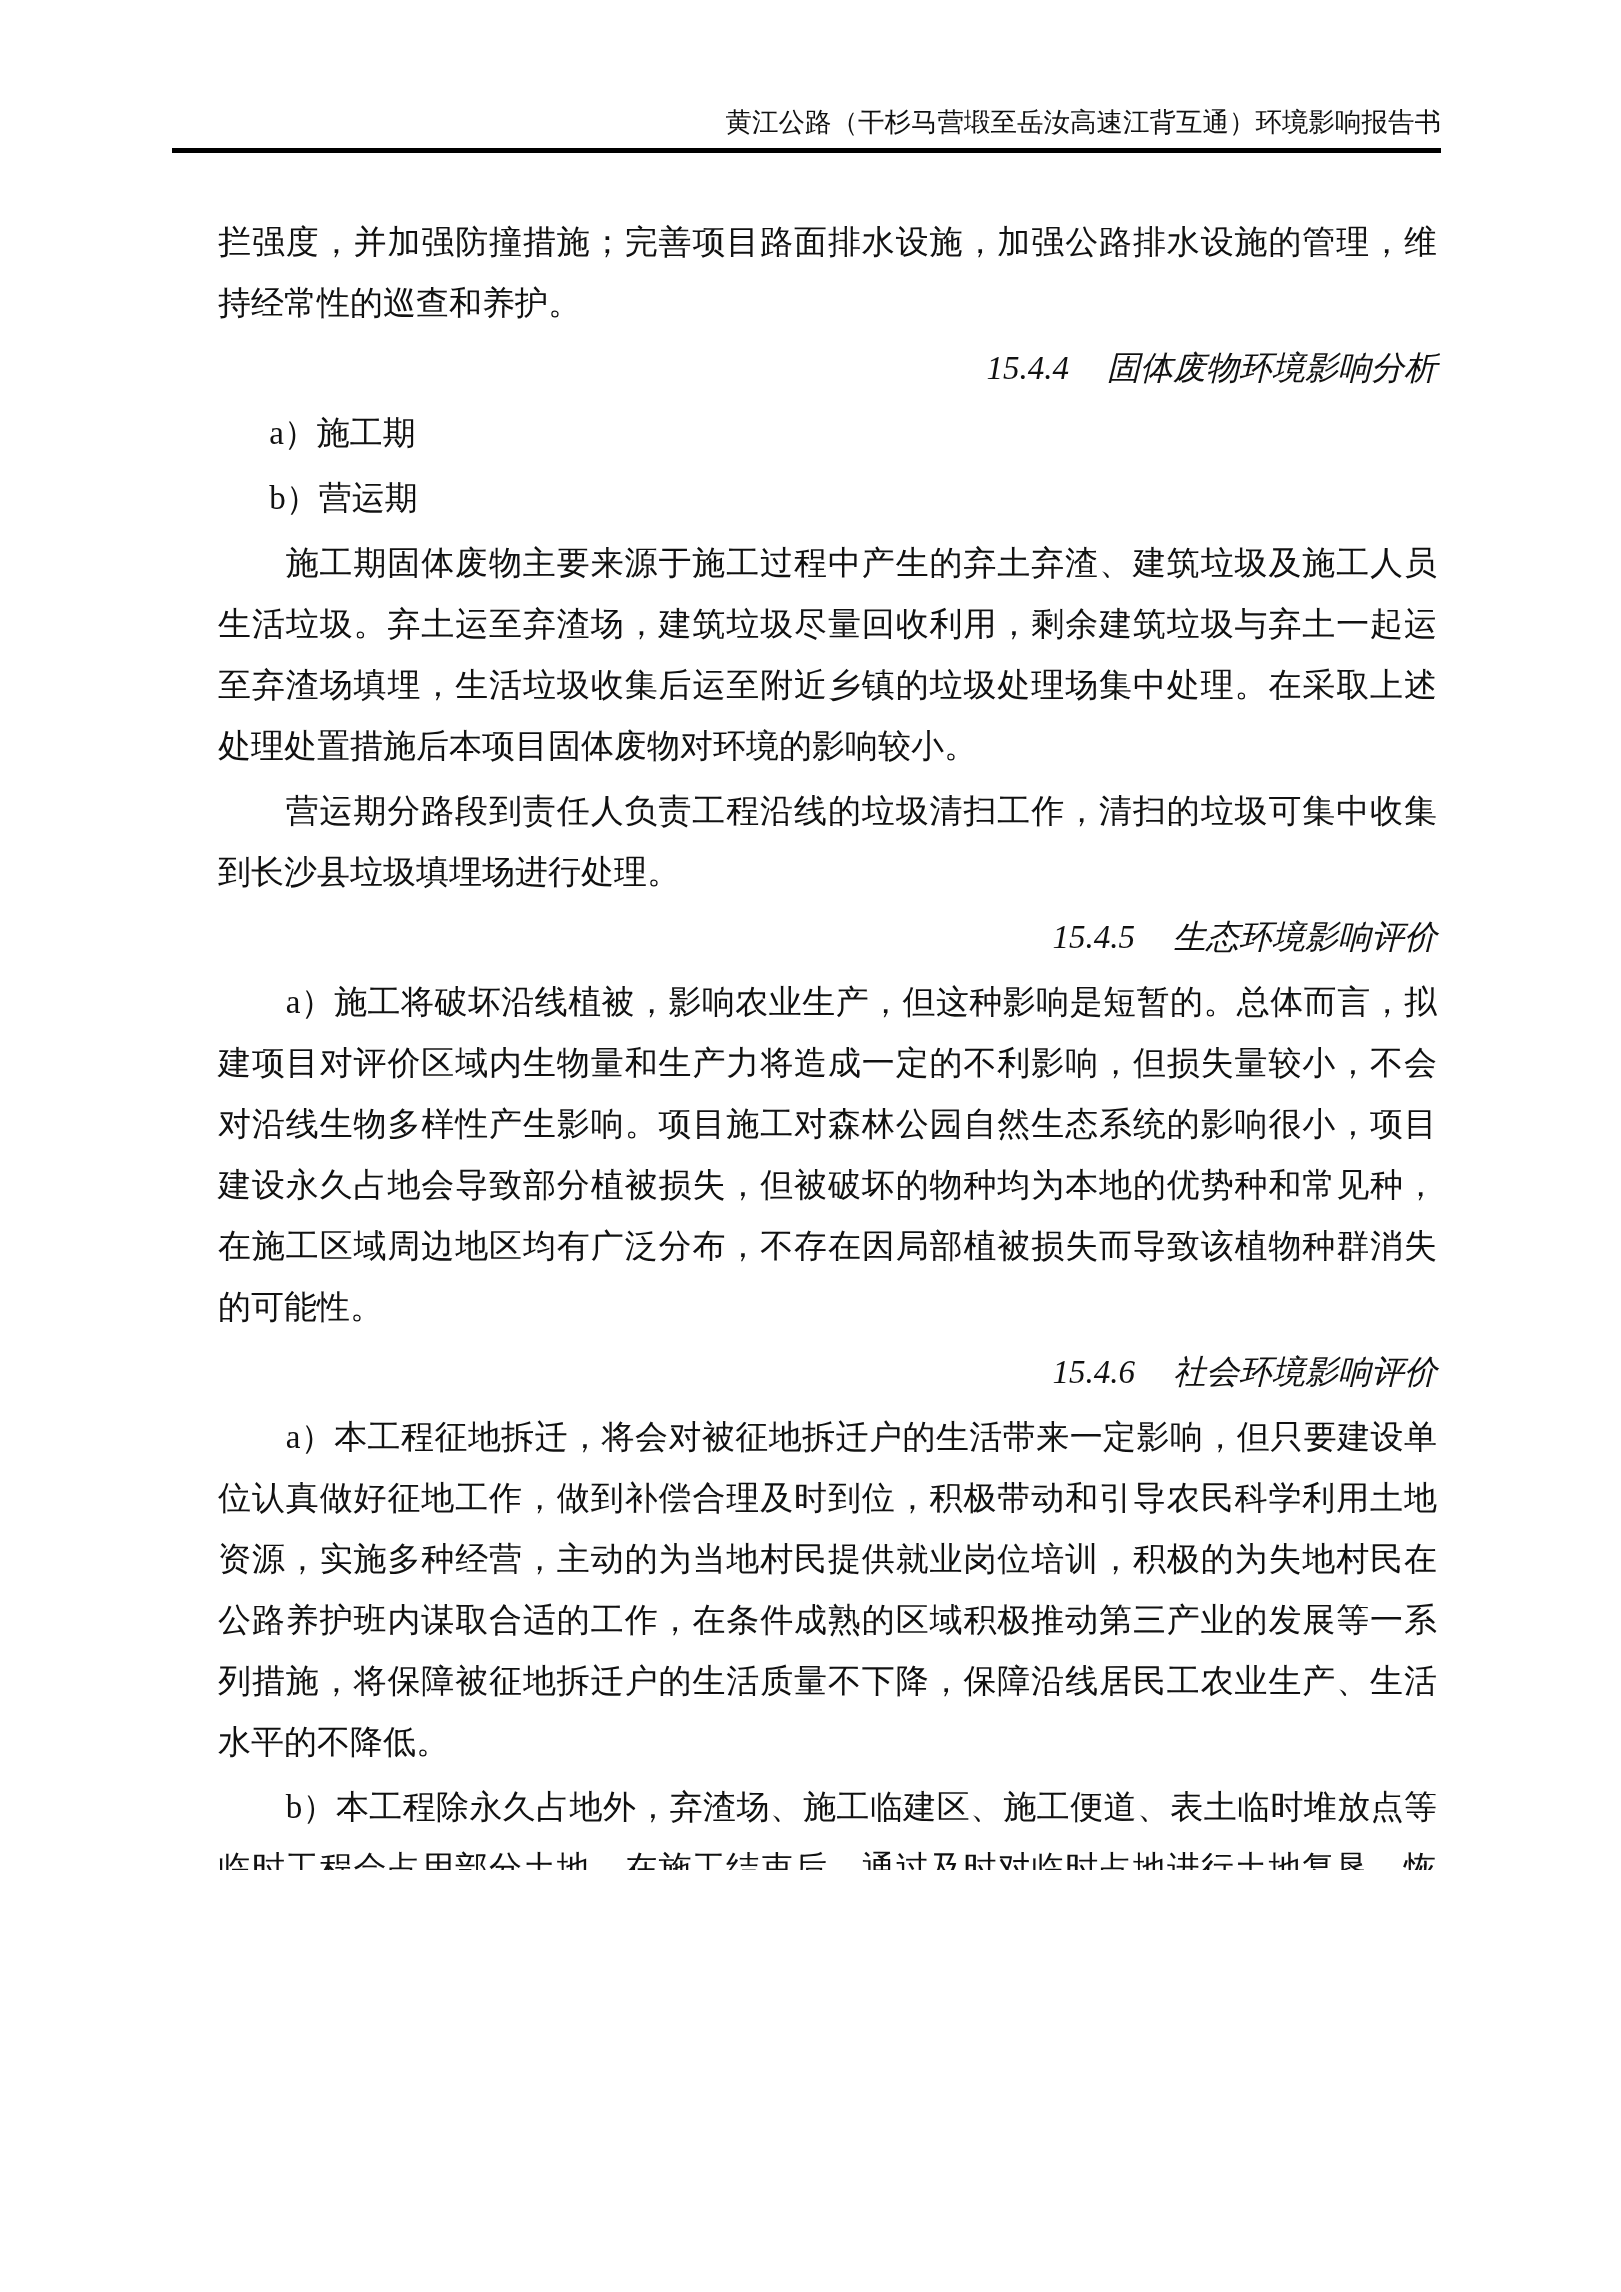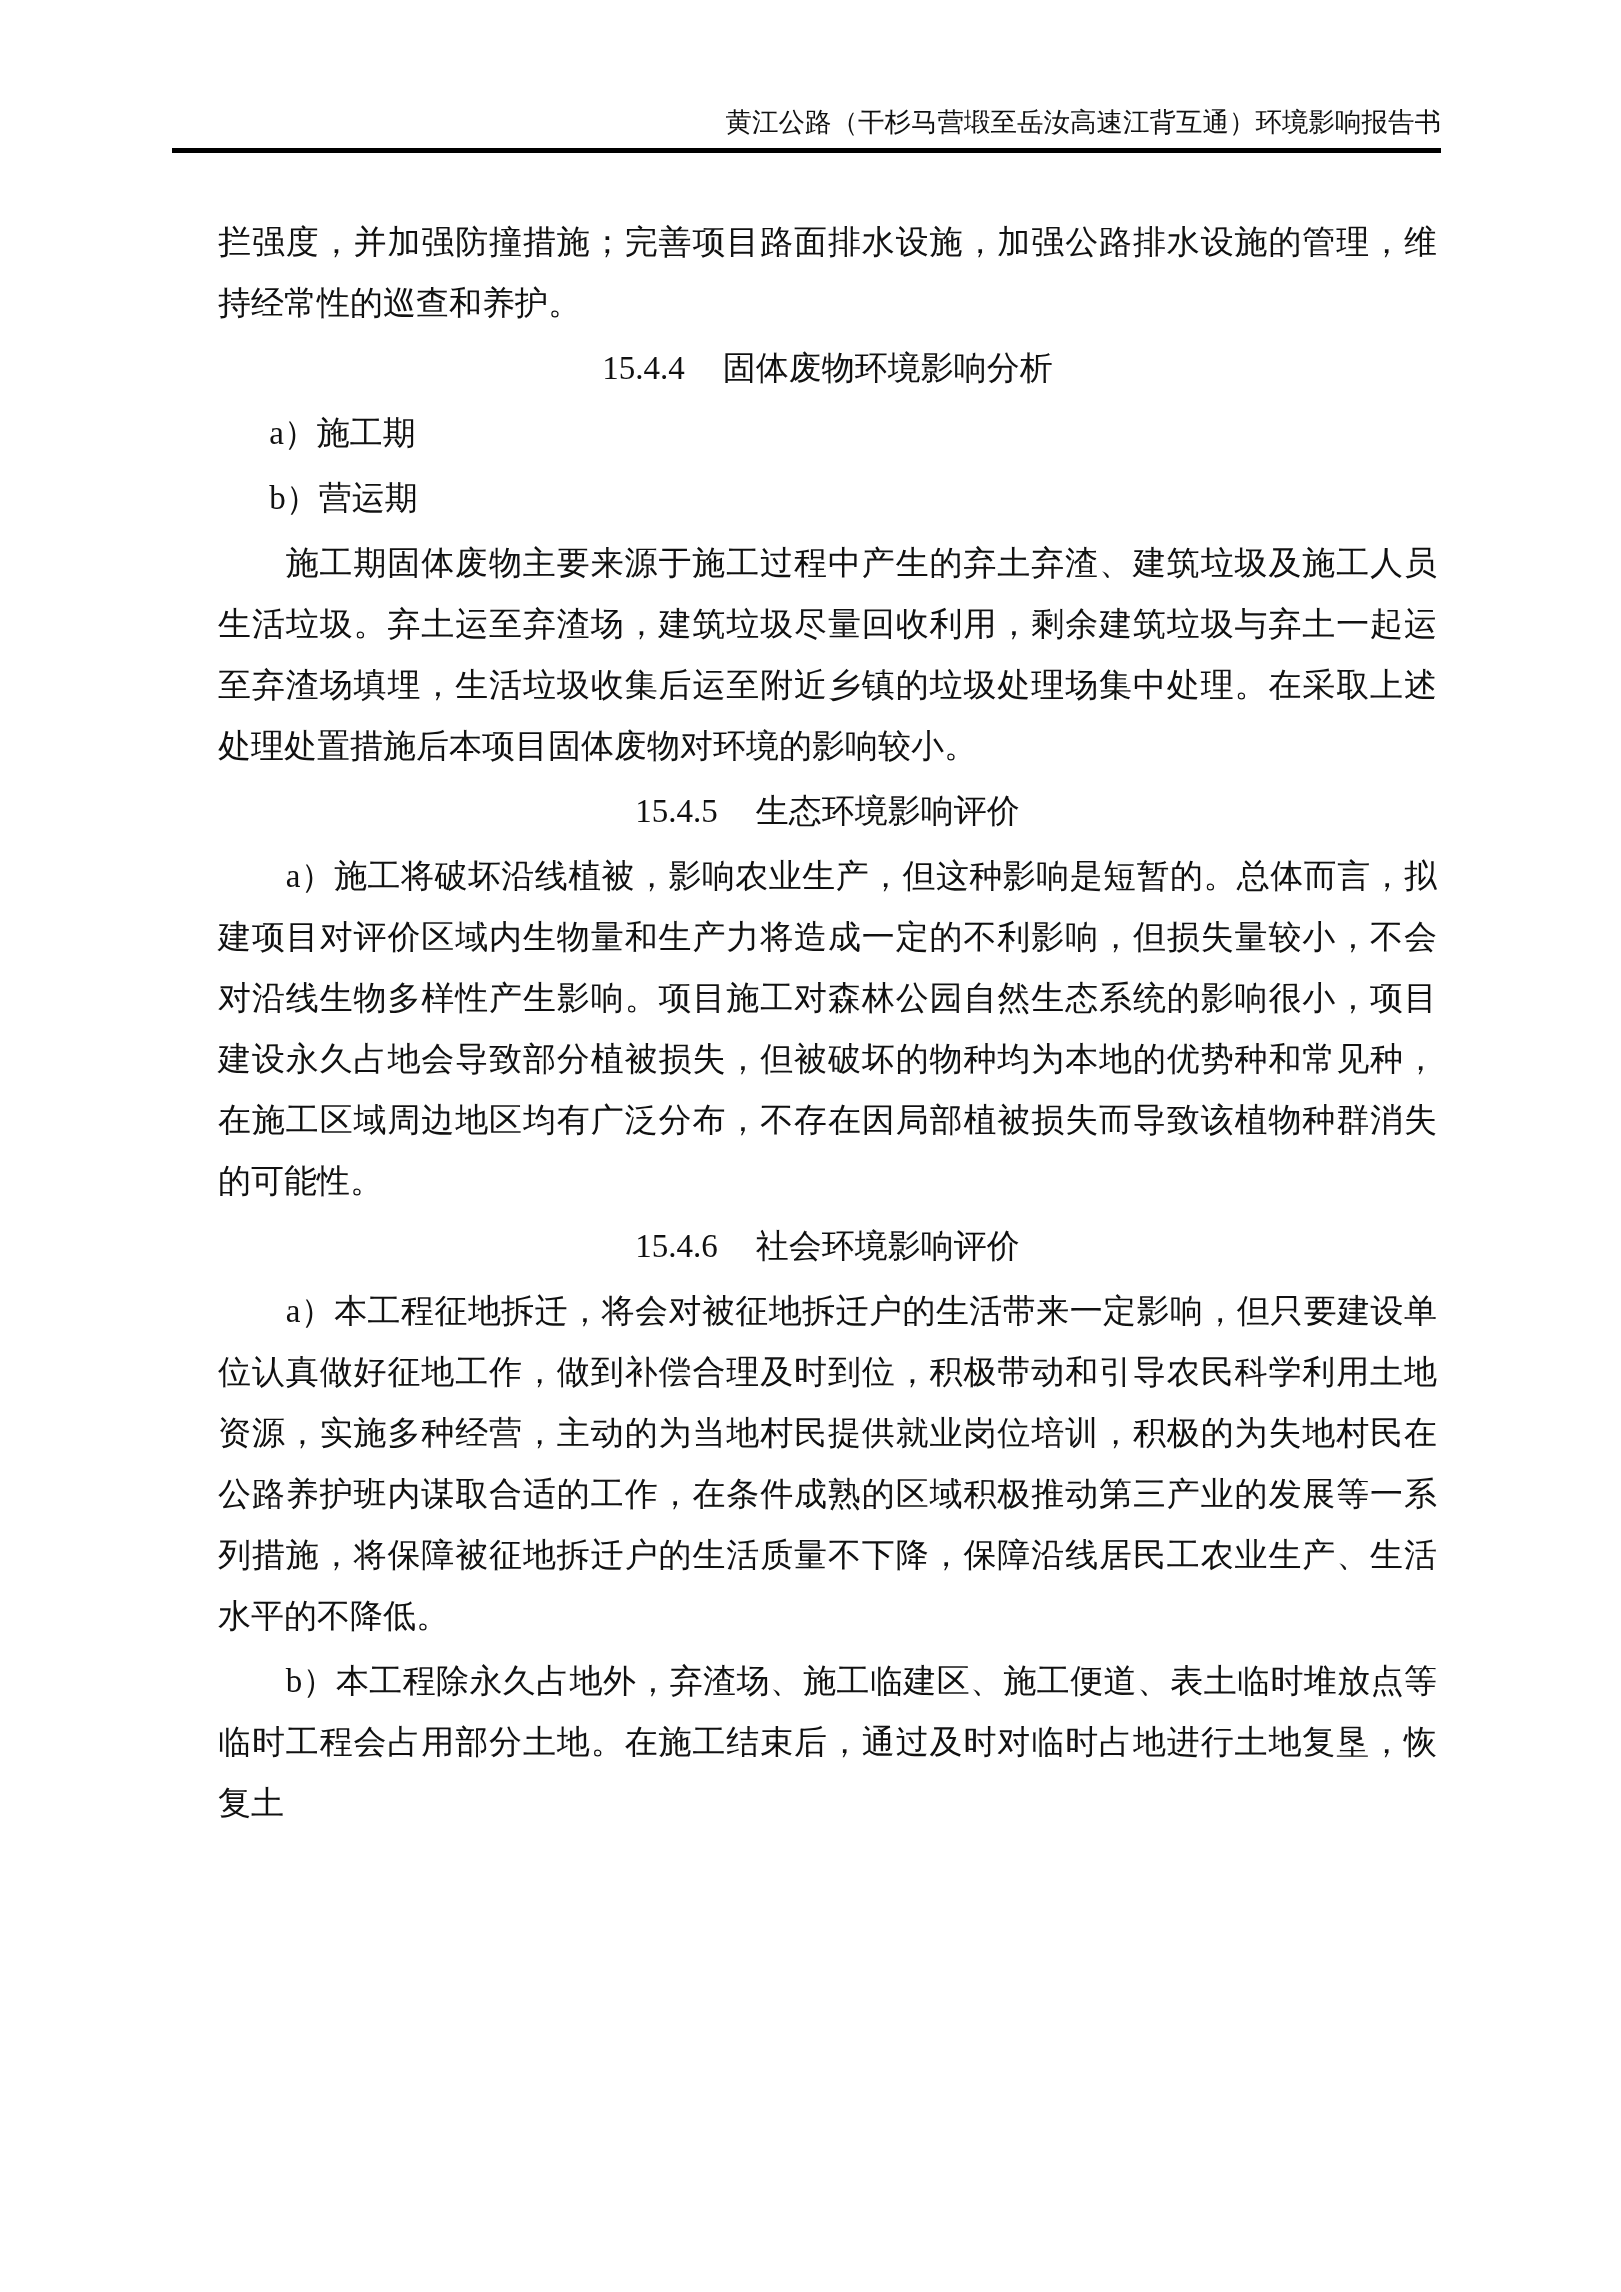--- a/index.html
+++ b/index.html
@@ -53,22 +53,23 @@
     .content p, .content h3 {
       margin: 4px;
       padding: 0;
       font-weight: normal;
       font-size: 33px;
     }
     .para { text-indent: 2.05em; }
     .cont { text-indent: 0; }
     .item { text-indent: 1.55em; }
     .heading {
-      text-align: center;
+      text-align: right;
       text-indent: 0;
+      font-style: italic;
     }
     .h-num { margin-right: 1.15em; }
     
     .footer {
       position: absolute;
       top: 2140px;
       left: 0;
       width: 1621px;
       text-align: center;
       font-size: 20px;
@@ -89,20 +90,21 @@
     <h3 class="heading">
       <span class="h-num">15.4.4</span><span class="h-title">固体废物环境影响分析</span>
     </h3>
 
     <p class="para item">a）施工期</p>
 
     <p class="para item">b）营运期</p>
 
     <p class="para">施工期固体废物主要来源于施工过程中产生的弃土弃渣、建筑垃圾及施工人员生活垃圾。弃土运至弃渣场，建筑垃圾尽量回收利用，剩余建筑垃圾与弃土一起运至弃渣场填埋，生活垃圾收集后运至附近乡镇的垃圾处理场集中处理。在采取上述处理处置措施后本项目固体废物对环境的影响较小。</p>
 
+    <p class="para">营运期分路段到责任人负责工程沿线的垃圾清扫工作，清扫的垃圾可集中收集到长沙县垃圾填埋场进行处理。</p>
 
     <h3 class="heading">
       <span class="h-num">15.4.5</span><span class="h-title">生态环境影响评价</span>
     </h3>
 
     <p class="para">a）施工将破坏沿线植被，影响农业生产，但这种影响是短暂的。总体而言，拟建项目对评价区域内生物量和生产力将造成一定的不利影响，但损失量较小，不会对沿线生物多样性产生影响。项目施工对森林公园自然生态系统的影响很小，项目建设永久占地会导致部分植被损失，但被破坏的物种均为本地的优势种和常见种，在施工区域周边地区均有广泛分布，不存在因局部植被损失而导致该植物种群消失的可能性。</p>
 
 
     <h3 class="heading">
       <span class="h-num">15.4.6</span><span class="h-title">社会环境影响评价</span>

